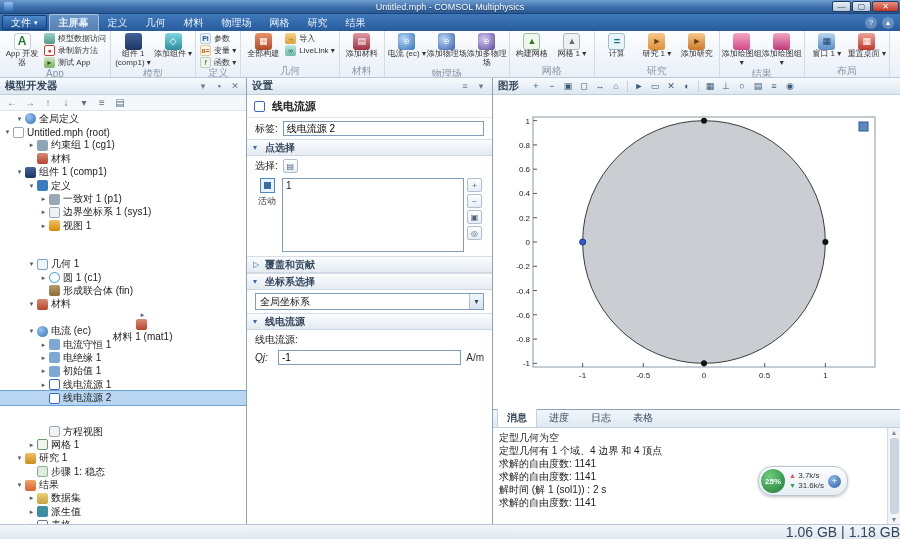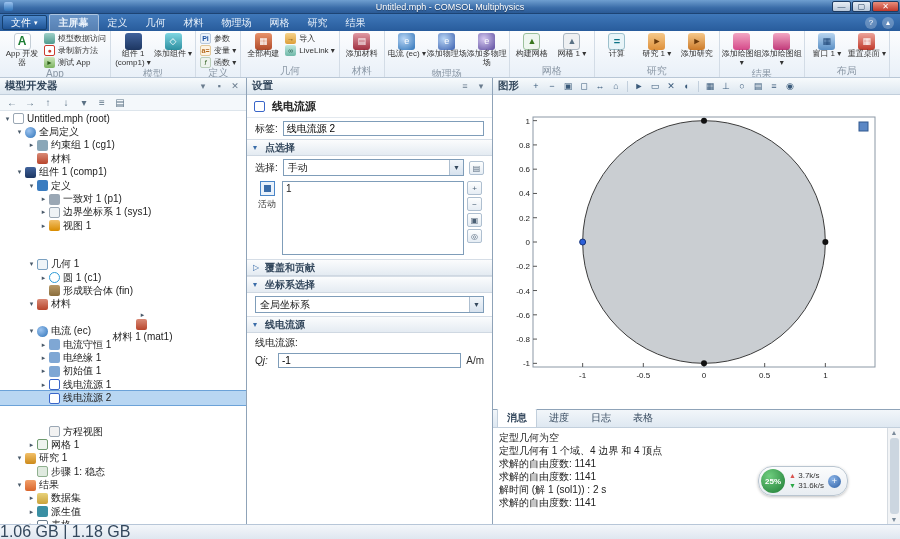--- a/index.html
+++ b/index.html
@@ -145,21 +145,21 @@
   .vthumb { width:9px; flex:1; margin:2px 0; background:#ccd6e0; border-radius:3px; }
 
   .gauge { position:absolute; right:52px; bottom:28px; display:flex; align-items:center; gap:4px; background:linear-gradient(#fbfcfd,#e8edf2); border:1px solid #b9c5d0; border-radius:14px; padding:2px 6px 2px 2px; box-shadow:0 1px 3px rgba(0,0,0,.25); }
   .gcirc { width:24px; height:24px; border-radius:50%; background:radial-gradient(circle at 35% 30%,#6fce7f,#1d7a33); color:#fff; font-weight:bold; font-size:8px; display:flex; align-items:center; justify-content:center; }
   .gcol { display:flex; flex-direction:column; font-size:8px; line-height:10px; color:#333; }
   .garr-up { color:#d9534f; font-size:7px; }
   .garr-dn { color:#28a745; font-size:7px; }
   .gplus { width:13px; height:13px; border-radius:50%; background:radial-gradient(circle at 35% 30%,#8ab4e8,#2e5fa3); color:#fff; text-align:center; line-height:12px; font-size:9px; }
 
   
-  .statusbar { height:15px; background:linear-gradient(#f3f6fa,#dfe7f0); border-top:1px solid #b7c6d8; display:flex; align-items:center; justify-content:flex-start; font-size:16px; color:#33475c; }
+  .statusbar { height:15px; background:linear-gradient(#f3f6fa,#dfe7f0); border-top:1px solid #b7c6d8; display:flex; align-items:center; justify-content:flex-end; font-size:14px; color:#33475c; }
 </style>
 </head>
 <body>
 
 <div class="app">
 
   <div class="titlebar">
     <span class="app-icon"></span>
     <span class="title">Untitled.mph - COMSOL Multiphysics</span>
     <div class="winbtns">
@@ -363,29 +363,29 @@
       <div class="mb-toolbar">
         <span class="mbt-ic">←</span>
         <span class="mbt-ic">→</span>
         <span class="mbt-ic">↑</span>
         <span class="mbt-ic">↓</span>
         <span class="mbt-ic">▾</span>
         <span class="mbt-ic">≡</span>
         <span class="mbt-ic">▤</span>
       </div>
       <div class="tree" id="tree">
+          <div class="trow" style="padding-left: 15px;">
+            <span class="twisty">▾</span>
+            <span class="tic ti-global"></span>
+            <span class="tlabel">全局定义</span>
+          </div>
           <div class="trow" style="padding-left: 3px;">
             <span class="twisty">▾</span>
             <span class="tic ti-root"></span>
             <span class="tlabel">Untitled.mph (root)</span>
-          </div>
-          <div class="trow" style="padding-left: 15px;">
-            <span class="twisty">▾</span>
-            <span class="tic ti-global"></span>
-            <span class="tlabel">全局定义</span>
           </div>
           <div class="trow" style="padding-left: 27px;">
             <span class="twisty">▸</span>
             <span class="tic ti-cg"></span>
             <span class="tlabel">约束组 1 (cg1)</span>
           </div>
           <div class="trow" style="padding-left: 27px;">
             <span class="twisty"></span>
             <span class="tic ti-material"></span>
             <span class="tlabel">材料</span>
@@ -539,24 +539,20 @@
         <div class="srow">
           <label>标签:</label>
           <input class="tin" style="flex: 1 1 0%;" value="线电流源 2">
         </div>
         <div class="sect">
           <span class="arr">▾</span>
           <span>点选择</span>
         </div>
         <div class="srow">
           <label>选择:</label>
-          <div class="dropdown">
-            <span class="val">手动</span>
-            <span class="dd">▼</span>
-          </div>
           <span class="mini">▤</span>
         </div>
         <div class="selwrap">
           <div class="actcol">
             <span class="actbtn"></span>
             <span class="actlabel">活动</span>
           </div>
           <div class="sellist" id="sel-list">
               <div class="selitem">1</div>
             </div>

